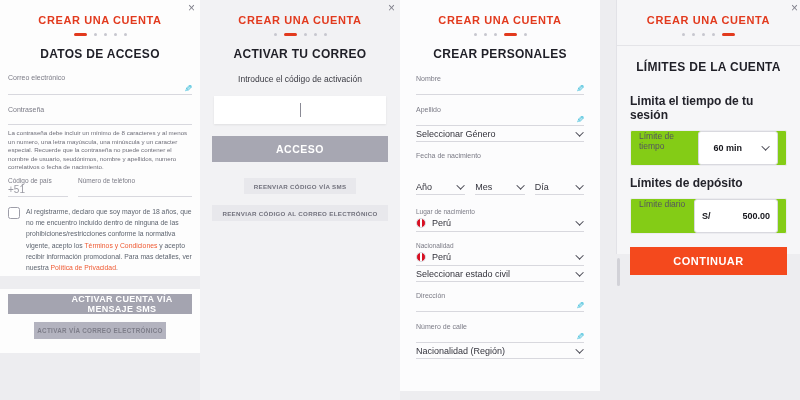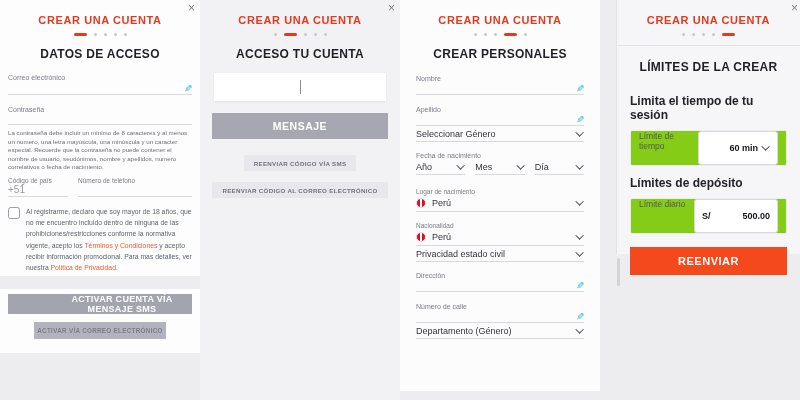--- a/index.html
+++ b/index.html
@@ -47,33 +47,33 @@
   .cursor { width:1px; height:14px; background:#8a8a95; }
   .btn-activar { margin:12px auto 0; width:176px; height:26px; background:#a7a7b2; color:#fff; font-weight:bold; font-size:10.5px; letter-spacing:.5px; }
   .btn-resend { margin:0 auto; background:#e8e8ec; color:#72727d; font-weight:bold; font-size:6.2px; letter-spacing:.3px; padding:0 10px; height:16px; width:max-content; }
   .r1 { margin-top:16px; } .r2 { margin-top:11px; }
 
   
   .p3-card { position:absolute; top:0; left:0; width:200px; height:391px; background:#fcfcfd; padding:0 16px; }
   .p3-card .flabel { margin-top:11px; }
   .p3-card .uline { height:13px; }
   .p3-card .selrow { }
-  .daterow { display:flex; gap:10px; margin-top:0; }
+  .daterow { display:flex; gap:10px; margin-top:20px; }
   .daterow .selrow { flex:1; margin-top:0; }
   .flagrow { display:flex; align-items:center; height:17px; border-bottom:1px solid #d8d8de; font-size:9px; color:#33333c; gap:6px; }
   .flagrow .chev { margin-left:auto; }
 
   
   .p4 { background:#ededf0; }
   .p4-content { position:absolute; top:0; left:16px; width:184px; height:254px; background:#f6f6f8; border-left:1px solid #e2e2e7; padding:0 13px; }
   .p4-divider { margin:9px -13px 0; height:1px; background:#e4e4e8; }
   .p4-section { margin-top:20px; font-size:12px; font-weight:bold; color:#23232b; }
   .p4-card { margin-top:8px; background:#84cc16; border:1px solid #ececf0; border-radius:2px; height:36px; display:flex; align-items:flex-start; justify-content:space-between; padding:0 8px; }
   .p4-rowlabel { font-size:8.5px; color:#55555e; }
-  .valbox { width:84px; height:22px; border:1px solid #d9d9df; border-radius:3px; background:#fff; display:flex; align-items:center; justify-content:flex-end; gap:6px; padding:16px 7px; font-size:9px; font-weight:bold; color:#16161c; }
+  .valbox { width:84px; height:22px; border:1px solid #d9d9df; border-radius:3px; background:#fff; display:flex; align-items:center; justify-content:flex-end; gap:22px; padding:16px 7px; font-size:9px; font-weight:bold; color:#16161c; }
   .valbox .chev { flex:0 0 auto; }
   .valbox.deposit { justify-content:space-between; }
   .btn-continuar { margin-top:13px; height:28px; background:#f4491d; color:#fff; font-weight:bold; font-size:11px; letter-spacing:.5px; }
   .scroll-thumb { position:absolute; left:17px; top:258px; width:2.5px; height:28px; background:#d2d2d8; border-radius:2px; }
 </style>
 </head>
 <body>
 
 <div class="stage">
 
@@ -129,25 +129,26 @@
   <div class="panel p2">
     <span class="close">×</span>
     <div class="title">CREAR UNA CUENTA</div>
     <div class="stepper">
         <span class="dot"></span>
         <span class="dash"></span>
         <span class="dot"></span>
         <span class="dot"></span>
         <span class="dot"></span>
       </div>
-    <div class="heading">ACCESO TU CUENTA</div>
+    <div class="heading">ACTIVAR TU CORREO</div>
+    <div class="p2-sub">Introduce el código de activación</div>
     <div class="code-box">
       <span class="cursor"></span>
     </div>
-    <div class="btn btn-activar">MENSAJE</div>
+    <div class="btn btn-activar">ACCESO</div>
     <div class="btn btn-resend r1">REENVIAR CÓDIGO VÍA SMS</div>
     <div class="btn btn-resend r2">REENVIAR CÓDIGO AL CORREO ELECTRÓNICO</div>
   </div>
 
   <div class="panel">
     <div class="p3-card">
 
       <div class="title">CREAR UNA CUENTA</div>
       <div class="stepper">
           <span class="dot"></span>
@@ -199,73 +200,73 @@
       </div>
 
       <div class="flabel" style="margin-top:10px; font-size:6.5px">Nacionalidad</div>
       <div class="flagrow">
         <span class="flag"></span>
         <span>Perú</span>
         <span class="chev"></span>
       </div>
 
       <div class="selrow">
-        <span>Privacidad estado civil</span>
+        <span>Seleccionar estado civil</span>
           <span class="chev"></span>
       </div>
 
       <div class="flabel" style="margin-top:10px">Dirección</div>
       <div class="uline">
           <span></span>
           <span class="pen">✎</span>
         </div>
 
       <div class="flabel">Número de calle</div>
       <div class="uline">
           <span></span>
           <span class="pen">✎</span>
         </div>
 
       <div class="selrow">
-        <span>Departamento (Género)</span>
+        <span>Nacionalidad (Región)</span>
           <span class="chev"></span>
       </div>
     </div>
   </div>
 
   <div class="panel p4">
     <div class="p4-content">
       <span class="close" style="right:2px">×</span>
       <div class="title">CREAR UNA CUENTA</div>
       <div class="stepper">
           <span class="dot"></span>
           <span class="dot"></span>
           <span class="dot"></span>
           <span class="dot"></span>
           <span class="dash"></span>
         </div>
       <div class="p4-divider"></div>
-      <div class="heading" style="margin-top:14px">LÍMITES DE LA CREAR</div>
+      <div class="heading" style="margin-top:14px">LÍMITES DE LA CUENTA</div>
 
       <div class="p4-section">Limita el tiempo de tu sesión</div>
       <div class="p4-card">
         <span class="p4-rowlabel">Límite de tiempo</span>
         <span class="valbox">
           <span>60 min</span>
           <span class="chev"></span>
         </span>
       </div>
 
       <div class="p4-section" style="margin-top:10px">Límites de depósito</div>
       <div class="p4-card">
         <span class="p4-rowlabel">Límite diario</span>
         <span class="valbox deposit">
           <span>S/</span>
           <span>500.00</span>
         </span>
       </div>
 
-      <div class="btn btn-continuar">REENVIAR</div>
+      <div class="btn btn-continuar">CONTINUAR</div>
     </div>
     <div class="scroll-thumb"></div>
   </div>
 
 </div>
 
 </body></html>

